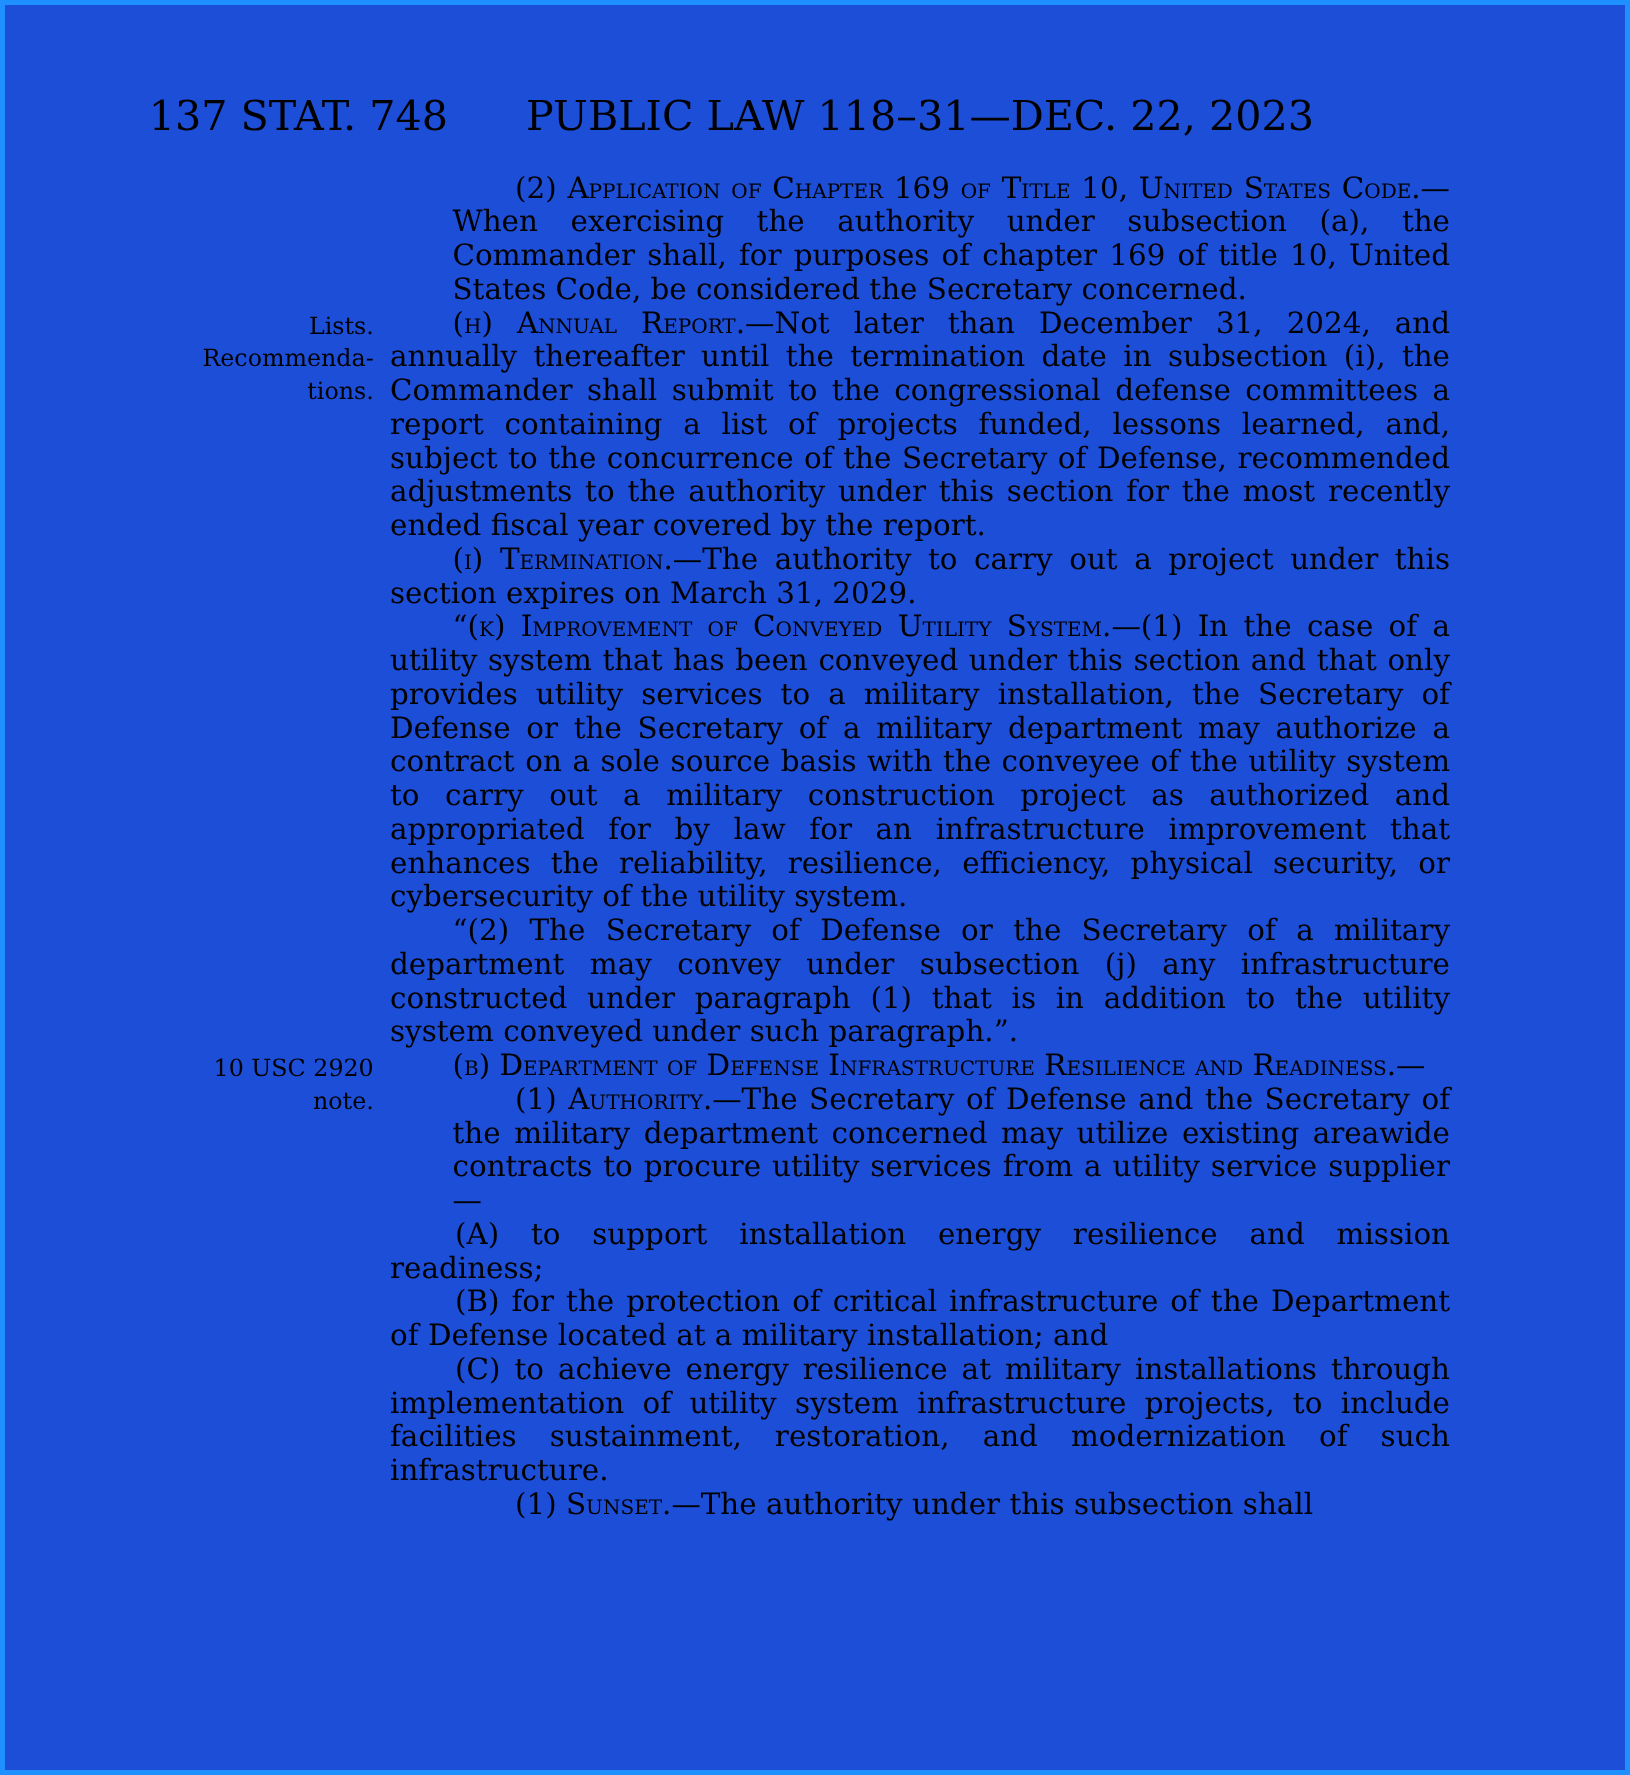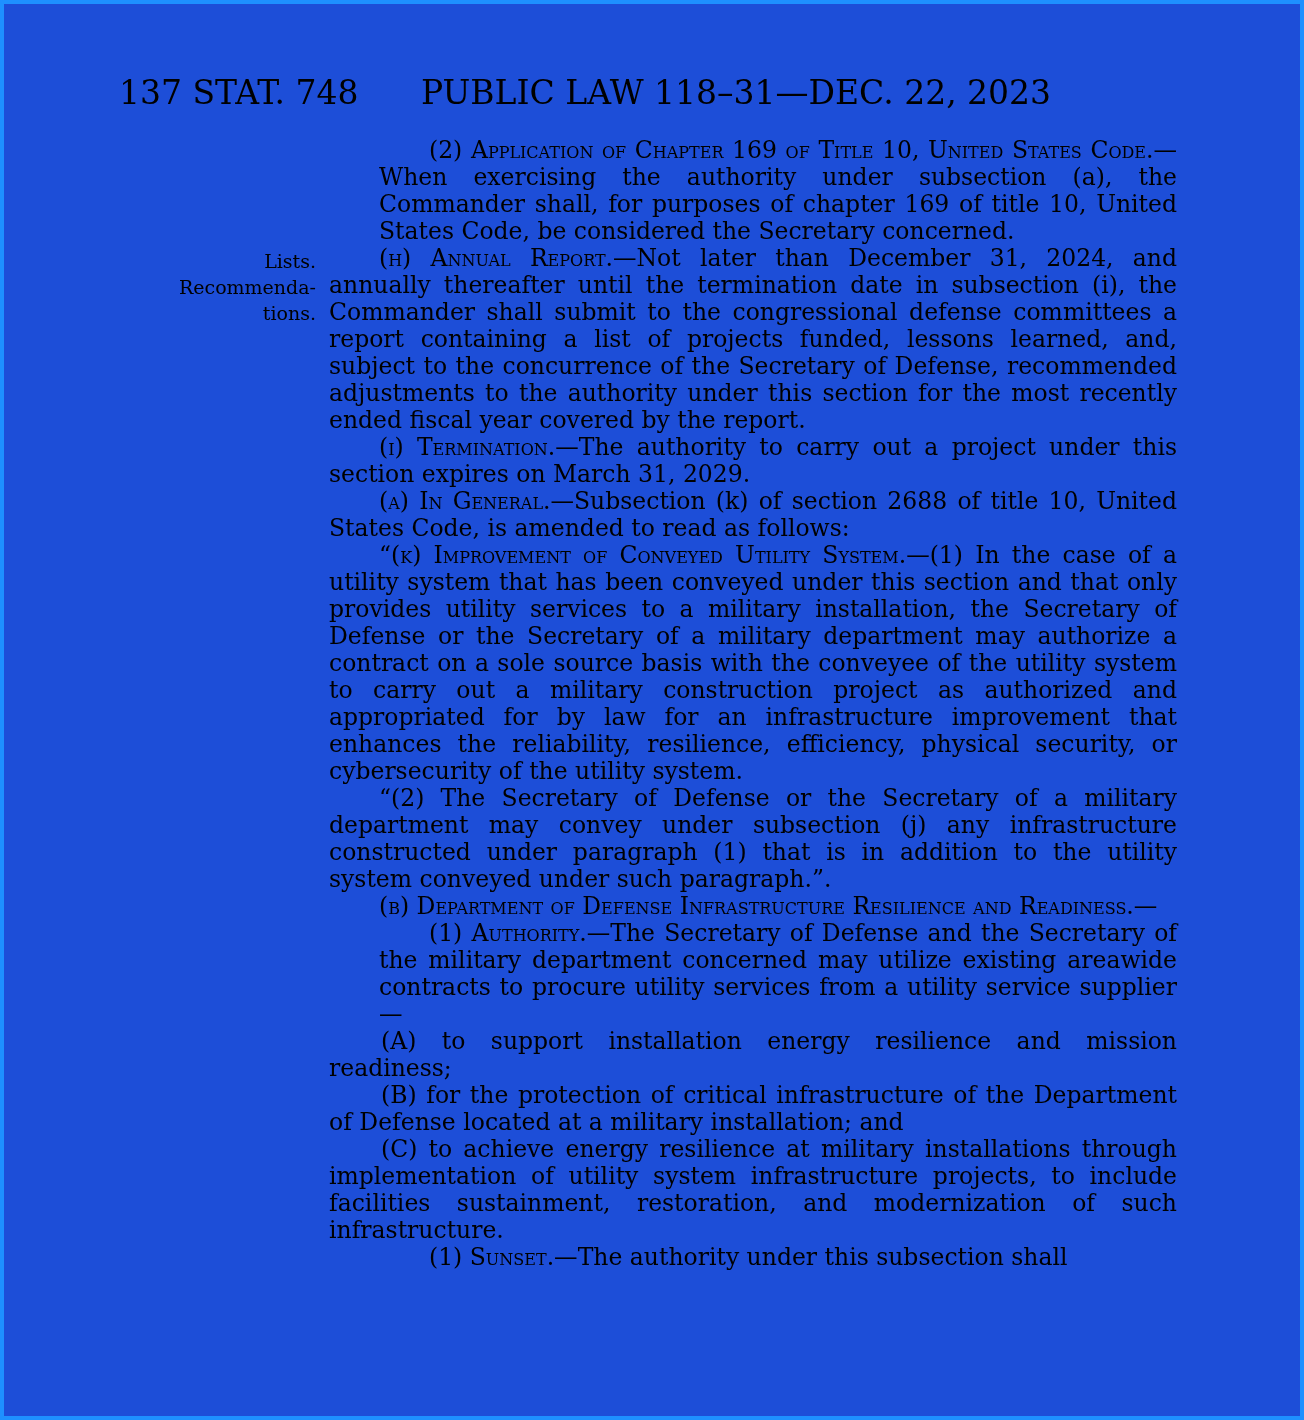--- a/index.html
+++ b/index.html
@@ -32,21 +32,21 @@
     width: 848px;
     text-align: center;
     font-size: 33px;
     line-height: 36px;
     white-space: nowrap;
   }
 
   
   .statute {
     position: absolute;
-    left: 325px;
+    left: 308px;
     top: 133px;
     width: 848px;
     font-size: 23.5px;
     line-height: 27px;
     text-align: justify;
     hyphens: auto;
     -webkit-hyphens: auto;
   }
 
   .para { position: relative; text-indent: 50px; margin: 0; }
@@ -97,33 +97,32 @@
 Recommenda-
 tions.</span>
       <span class="sc">(h) Annual Report.—</span><span>Not later than December 31, 2024, and annually thereafter until the termination date in subsection (i), the Commander shall submit to the congressional defense commit­tees a report containing a list of projects funded, lessons learned, and, subject to the concurrence of the Secretary of Defense, rec­ommended adjustments to the authority under this section for the most recently ended fiscal year covered by the report.</span>
     </p>
 
     <p class="para lvl0">
       <span class="sc">(i) Termination.—</span><span>The authority to carry out a project under this section expires on March 31, 2029.</span>
     </p>
 
 
-    <p class="para lvl0">
-      <span class="sc">(a) In General.—</span><span>Subsection (k) of section 2688 of title 10, United States Code, is amended to read as follows:</span>
-    </p>
 
     <p class="para lvl0">
       <span class="sc">“(k) Improvement of Conveyed Utility System.—</span><span>(1) In the case of a utility system that has been conveyed under this section and that only provides utility services to a military installation, the Secretary of Defense or the Secretary of a military department may authorize a contract on a sole source basis with the conveyee of the utility system to carry out a military construction project as authorized and appropriated for by law for an infrastructure improvement that enhances the reliability, resilience, efficiency, physical security, or cybersecurity of the utility system.</span>
     </p>
 
     <p class="para lvl0">
       <span class="sc"></span><span>“(2) The Secretary of Defense or the Secretary of a military department may convey under subsection (j) any infrastructure constructed under paragraph (1) that is in addition to the utility system conveyed under such paragraph.”.</span>
     </p>
 
     <p class="para lvl0">
+      <span class="margin-note">10 USC 2920
+note.</span>
       <span class="sc">(b) Department of Defense Infrastructure Resilience and Readiness.—</span><span></span>
     </p>
 
     <p class="para lvl1">
       <span class="sc">(1) Authority.—</span><span>The Secretary of Defense and the Sec­retary of the military department concerned may utilize existing areawide contracts to procure utility services from a utility service supplier—</span>
     </p>
 
     <p class="para lvl2">
       <span class="sc"></span><span>(A) to support installation energy resilience and mis­sion readiness;</span>
     </p>

